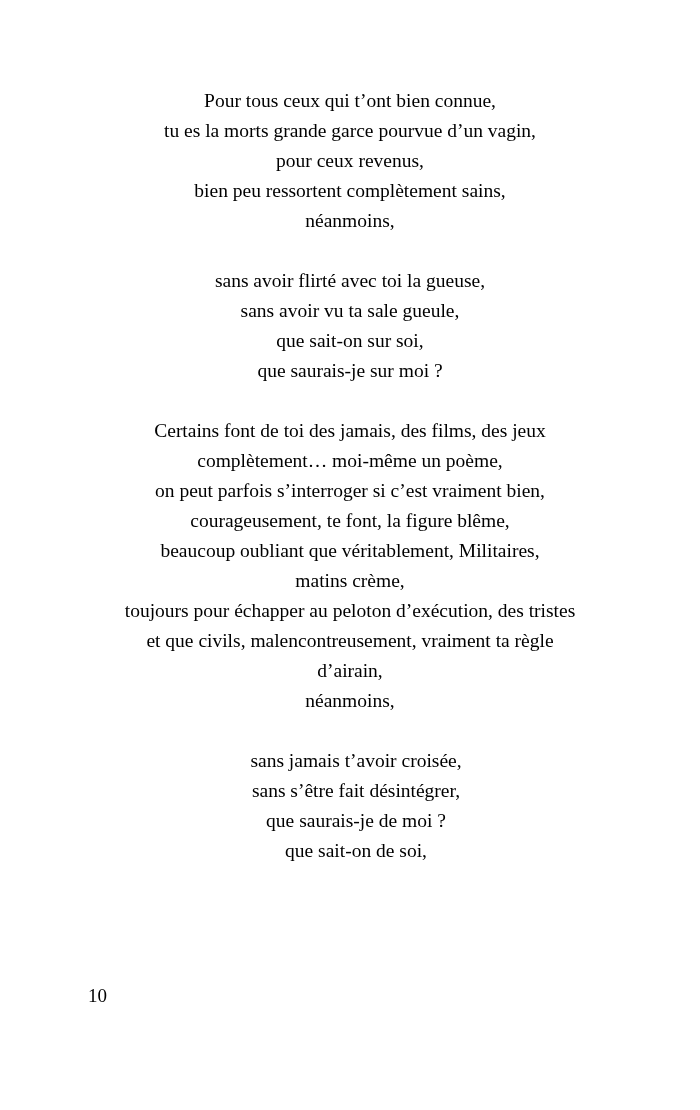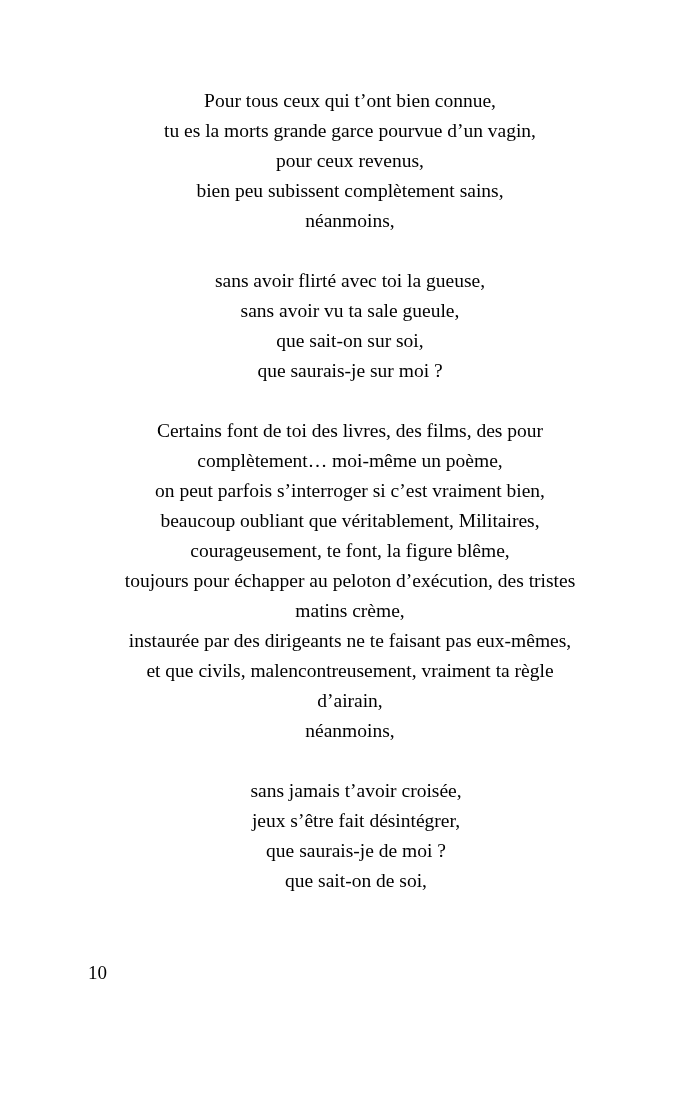--- a/index.html
+++ b/index.html
@@ -35,64 +35,63 @@
     padding-left: 12px;
   }
   .line {
     font-size: 19.5px;
     line-height: 30px;
     white-space: pre-wrap;
   }
   .page-number {
     position: absolute;
     left: 88px;
-    top: 961px;
+    top: 984px;
     font-size: 19px;
     line-height: 24px;
   }
 </style>
 </head>
 <body>
 
 <div class="page">
 
   <div class="poem">
 
     <div class="stanza">
       <div class="line">Pour tous ceux qui t’ont bien connue,</div>
       <div class="line">tu es la morts grande garce pourvue d’un vagin,</div>
       <div class="line">pour ceux revenus,</div>
-      <div class="line">bien peu subissent complètement sains,</div>
+      <div class="line">bien peu ressortent complètement sains,</div>
       <div class="line">néanmoins,</div>
     </div>
 
     <div class="stanza">
       <div class="line">sans avoir flirté avec toi la gueuse,</div>
       <div class="line">sans avoir vu ta sale gueule,</div>
       <div class="line">que sait-on sur soi,</div>
       <div class="line">que saurais-je sur moi ?</div>
     </div>
 
     <div class="stanza">
-      <div class="line">Certains font de toi des livres, des films, des pour</div>
+      <div class="line">Certains font de toi des jamais, des films, des jeux</div>
       <div class="line">complètement… moi-même un poème,</div>
       <div class="line">on peut parfois s’interroger si c’est vraiment bien,</div>
+      <div class="line">courageusement, te font, la figure blême,</div>
       <div class="line">beaucoup oubliant que véritablement, Militaires,</div>
-      <div class="line">courageusement, te font, la figure blême,</div>
+      <div class="line">matins crème,</div>
       <div class="line">toujours pour échapper au peloton d’exécution, des tristes</div>
-      <div class="line">matins crème,</div>
-      <div class="line">instaurée par des dirigeants ne te faisant pas eux-mêmes,</div>
       <div class="line">et que civils, malencontreusement, vraiment ta règle</div>
       <div class="line">d’airain,</div>
       <div class="line">néanmoins,</div>
     </div>
 
     <div class="stanza">
       <div class="line">sans jamais t’avoir croisée,</div>
-      <div class="line">jeux s’être fait désintégrer,</div>
+      <div class="line">sans s’être fait désintégrer,</div>
       <div class="line">que saurais-je de moi ?</div>
       <div class="line">que sait-on de soi,</div>
     </div>
 
   </div>
 
   <div class="page-number">10</div>
 
 </div>
 

